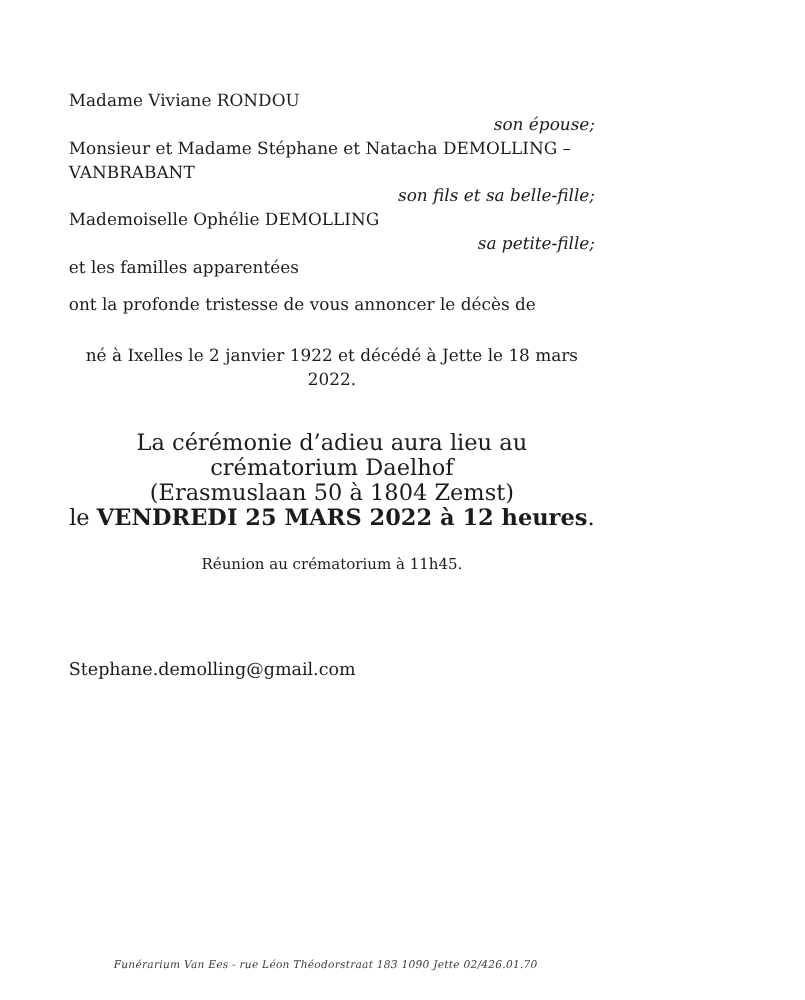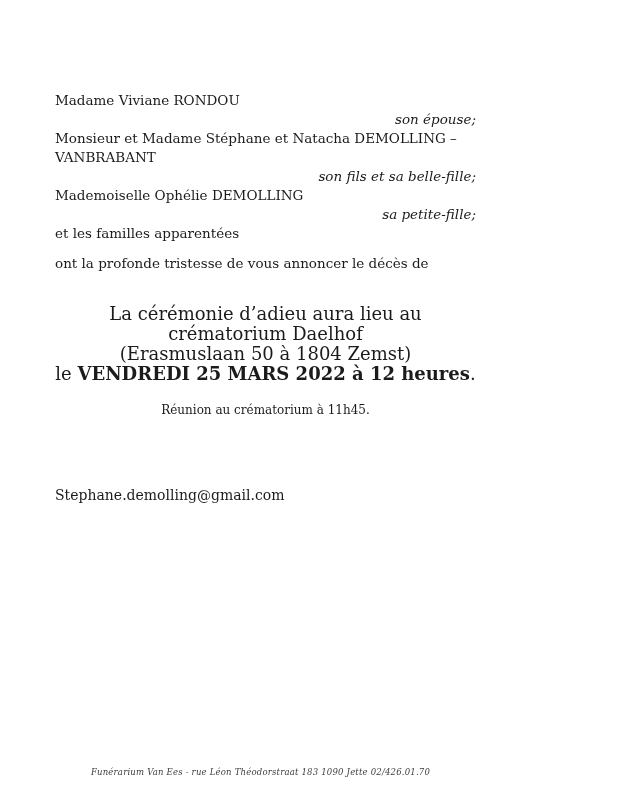--- a/index.html
+++ b/index.html
@@ -8,21 +8,21 @@
     height: 800px;
     background: #ffffff;
     overflow: hidden;
     font-family: "DejaVu Serif", "Liberation Serif", serif;
     color: #1b1b1b;
   }
   .page {
     width: 542px;
     height: 800px;
     position: relative;
-    padding: 91px 66px 0 55px;
+    padding: 72px 66px 0 55px;
   }
   .family-block { font-size: 13.5px; line-height: 19px; }
   .name-line { text-align: left; }
   .relation-line { text-align: right; font-style: italic; }
   .intro-line {
     margin-top: 11px;
     font-size: 13.5px;
     line-height: 19px;
     text-align: left;
   }
@@ -81,20 +81,21 @@
 
     <div class="name-line">Mademoiselle Ophélie DEMOLLING</div>
     <div class="relation-line">sa petite-fille;</div>
 
     <div class="name-line">et les familles apparentées</div>
   </div>
 
   <div class="intro-line">ont la profonde tristesse de vous annoncer le décès de</div>
 
 
+  <div class="life-dates">né à Ixelles le 2 janvier 1922 et décédé à Jette le 18 mars 2022.</div>
 
   <div class="ceremony-block">
     <div>La cérémonie d’adieu aura lieu au crématorium Daelhof</div>
     <div>(Erasmuslaan 50 à 1804 Zemst)</div>
     <div><span>le </span><span class="ceremony-bold">VENDREDI 25 MARS 2022 à 12 heures</span><span>.</span></div>
   </div>
 
   <div class="meeting-line">Réunion au crématorium à 11h45.</div>
 
   <div class="email-line">Stephane.demolling@gmail.com</div>

